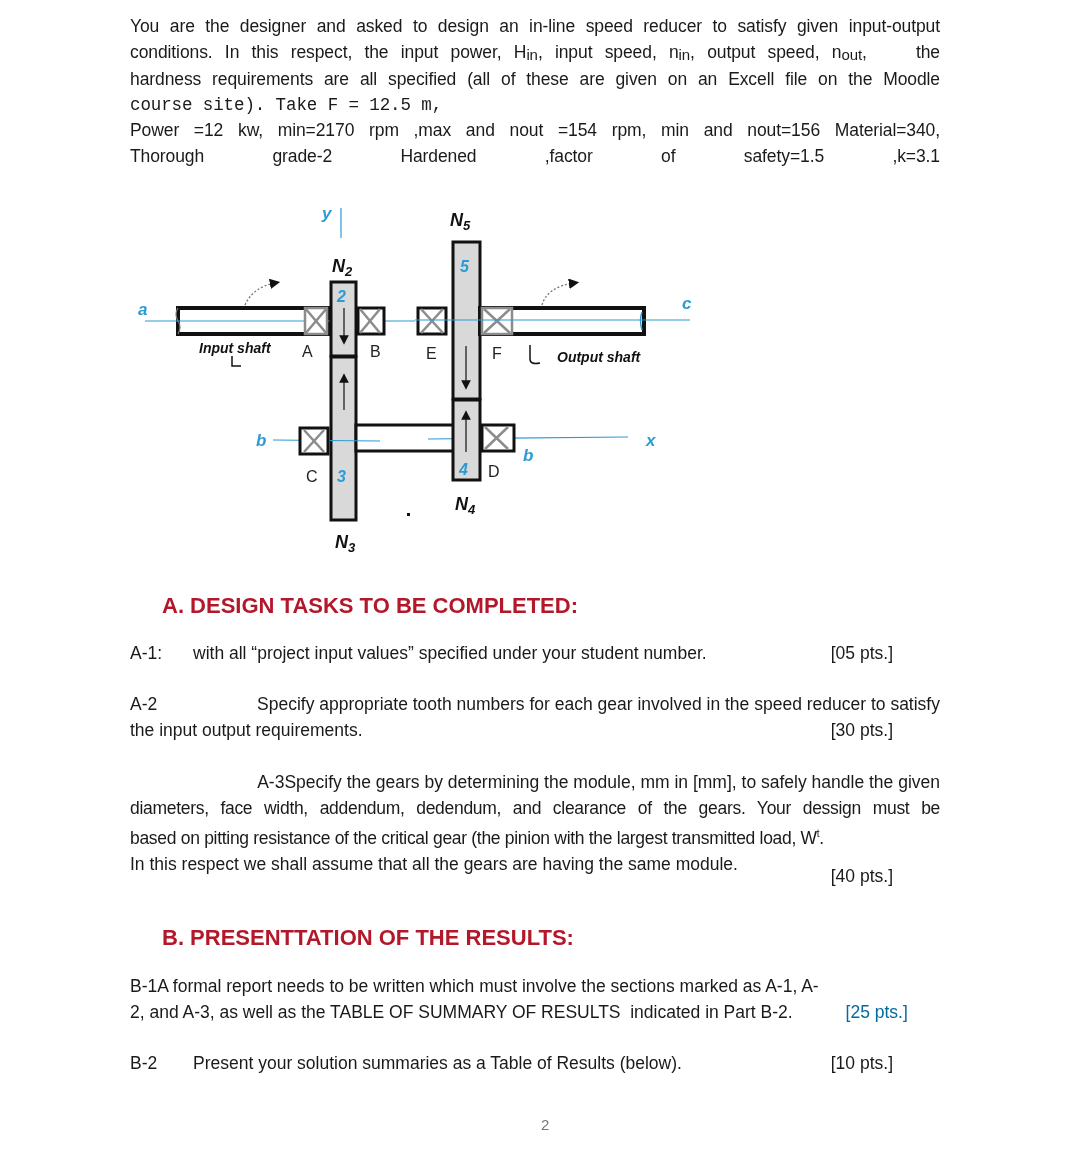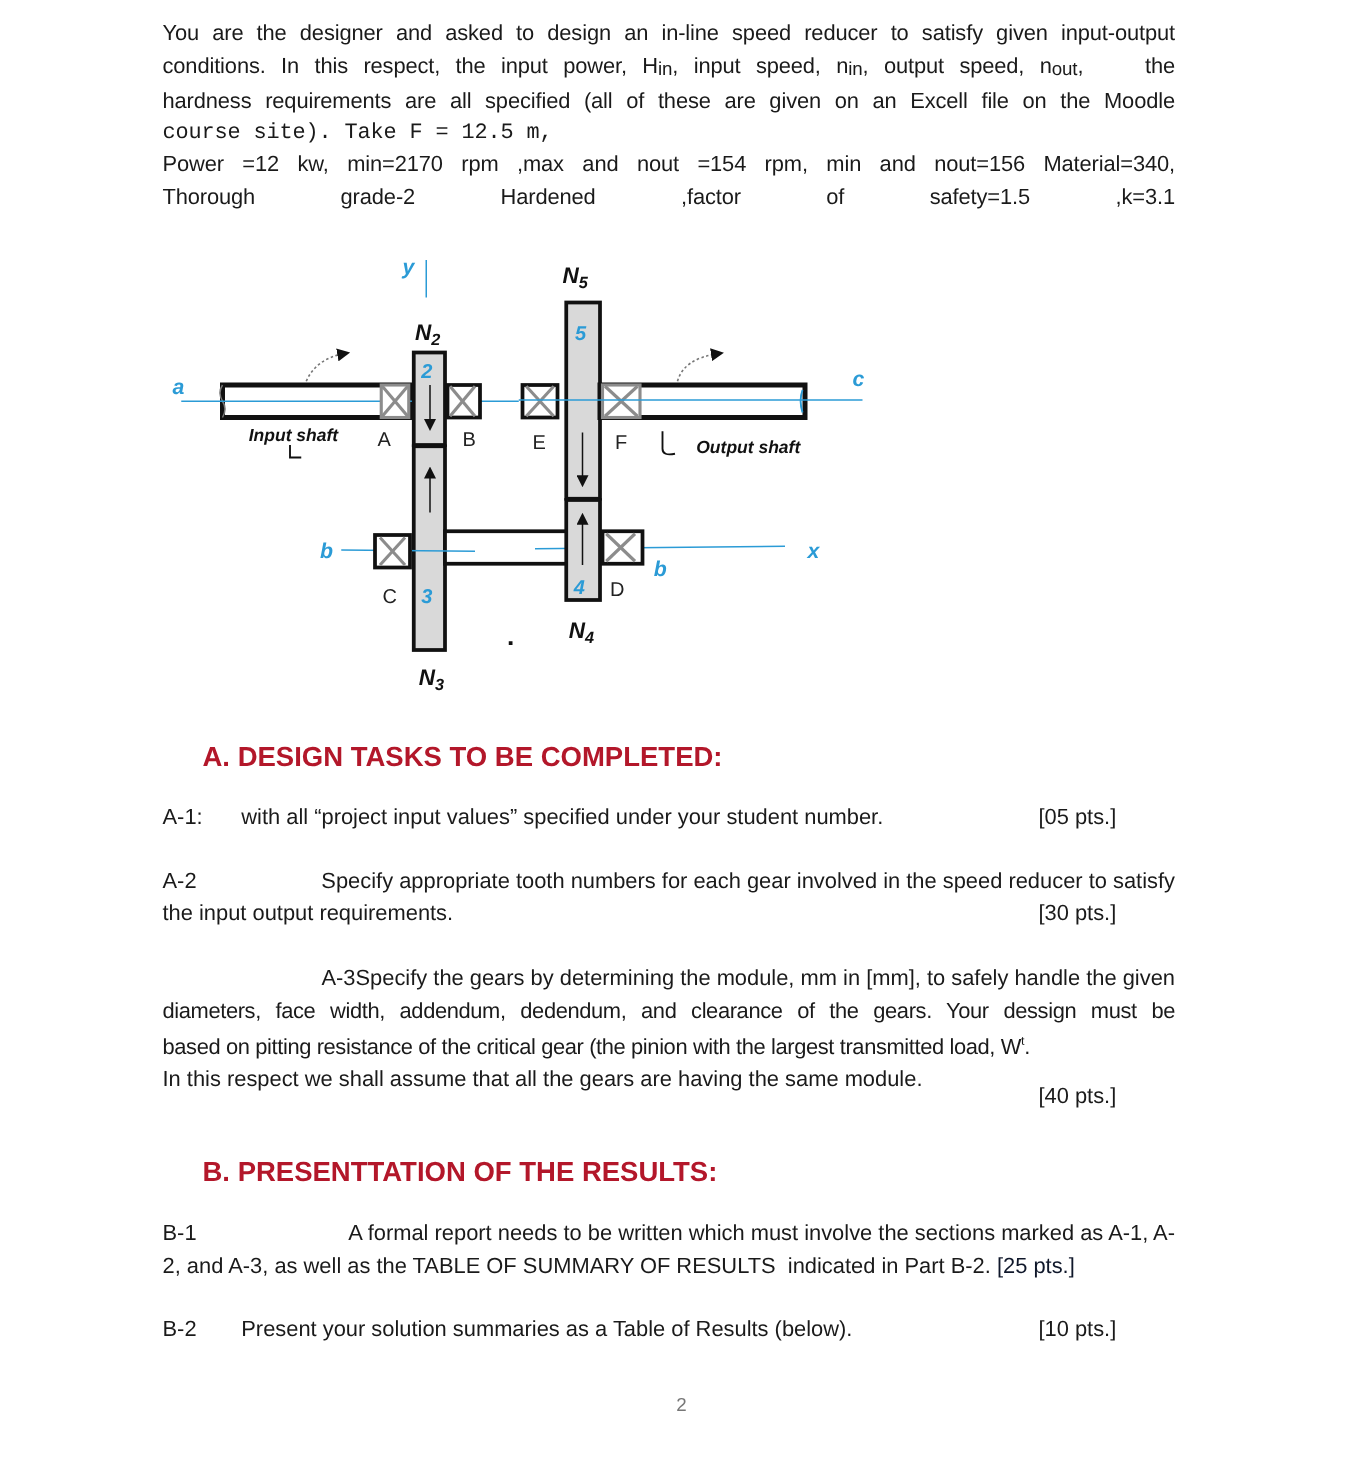--- a/index.html
+++ b/index.html
@@ -9,21 +9,21 @@
   .para { position:absolute; left:130px; width:810px; font-size:17.5px; line-height:25.6px;
           text-align:justify; letter-spacing:-0.1px; }
   .para .ln { display:block; text-align:justify; text-align-last:justify; white-space:nowrap; }
   .para .ln.last { text-align-last:left;font-family:Liberation Mono, monospace; }
   .sub { font-size:15px; vertical-align:-2px; }
   .sup { font-size:10px; vertical-align:7px; }
   .heading { position:absolute; left:162px; font-size:22px; font-weight:bold; color:#b3172a; }
   .task { position:absolute; left:130px; width:810px; font-size:17.5px; line-height:25.6px; }
   .task .code { display:inline-block; width:63px; }
   .task .pts { position:absolute; right:47px; }
-  .red { color:#0f172a; }
+  .red { color:#0369a1;margin-left:48px; }
   .pagenum { position:absolute; left:541px; top:1116px; font-size:15px; color:#777; }
   svg text { font-family:"Liberation Sans", sans-serif; }
 </style>
 </head>
 <body>
 
 <div class="page">
 
   <div class="para" style="top:14px;">
     <span class="ln">You are the designer and asked to design an in-line speed reducer to satisfy given input-output</span>
@@ -178,21 +178,21 @@
       <span>Specify the gears by determining the module, mm in [mm], to safely handle the given</span>
     </div>
     <div style="text-align-last:justify; letter-spacing:-0.3px;">diameters, face width, addendum, dedendum, and clearance of the gears. Your dessign must be</div>
     <div style="letter-spacing:-0.3px; white-space:nowrap;"><span>based on pitting resistance of the critical gear (the pinion with the largest transmitted load, W</span><span class="sup">t</span><span>.</span></div>
     <div><span>In this respect we shall assume that all the gears are having the same module.</span><span class="pts" style="top:94px;">[40 pts.]</span></div>
   </div>
 
   <div class="heading" style="top:925px;">B.  PRESENTTATION OF THE RESULTS:</div>
 
   <div class="task" style="top:974px;">
-    <div style="display:flex; justify-content:space-between;">
+    <div style="display:flex; justify-content:flex-start;">
       <span>B-1</span>
       <span>A formal report needs to be written which must involve the sections marked as A-1, A-</span>
     </div>
     <div><span style="white-space:pre">2, and A-3, as well as the TABLE OF SUMMARY OF RESULTS  indicated in Part B-2.</span> <span class="red">[25 pts.]</span></div>
   </div>
 
   <div class="task" style="top:1051px;">
     <span class="code">B-2</span><span>Present your solution summaries as a Table of Results (below).</span>
     <span class="pts">[10 pts.]</span>
   </div>

